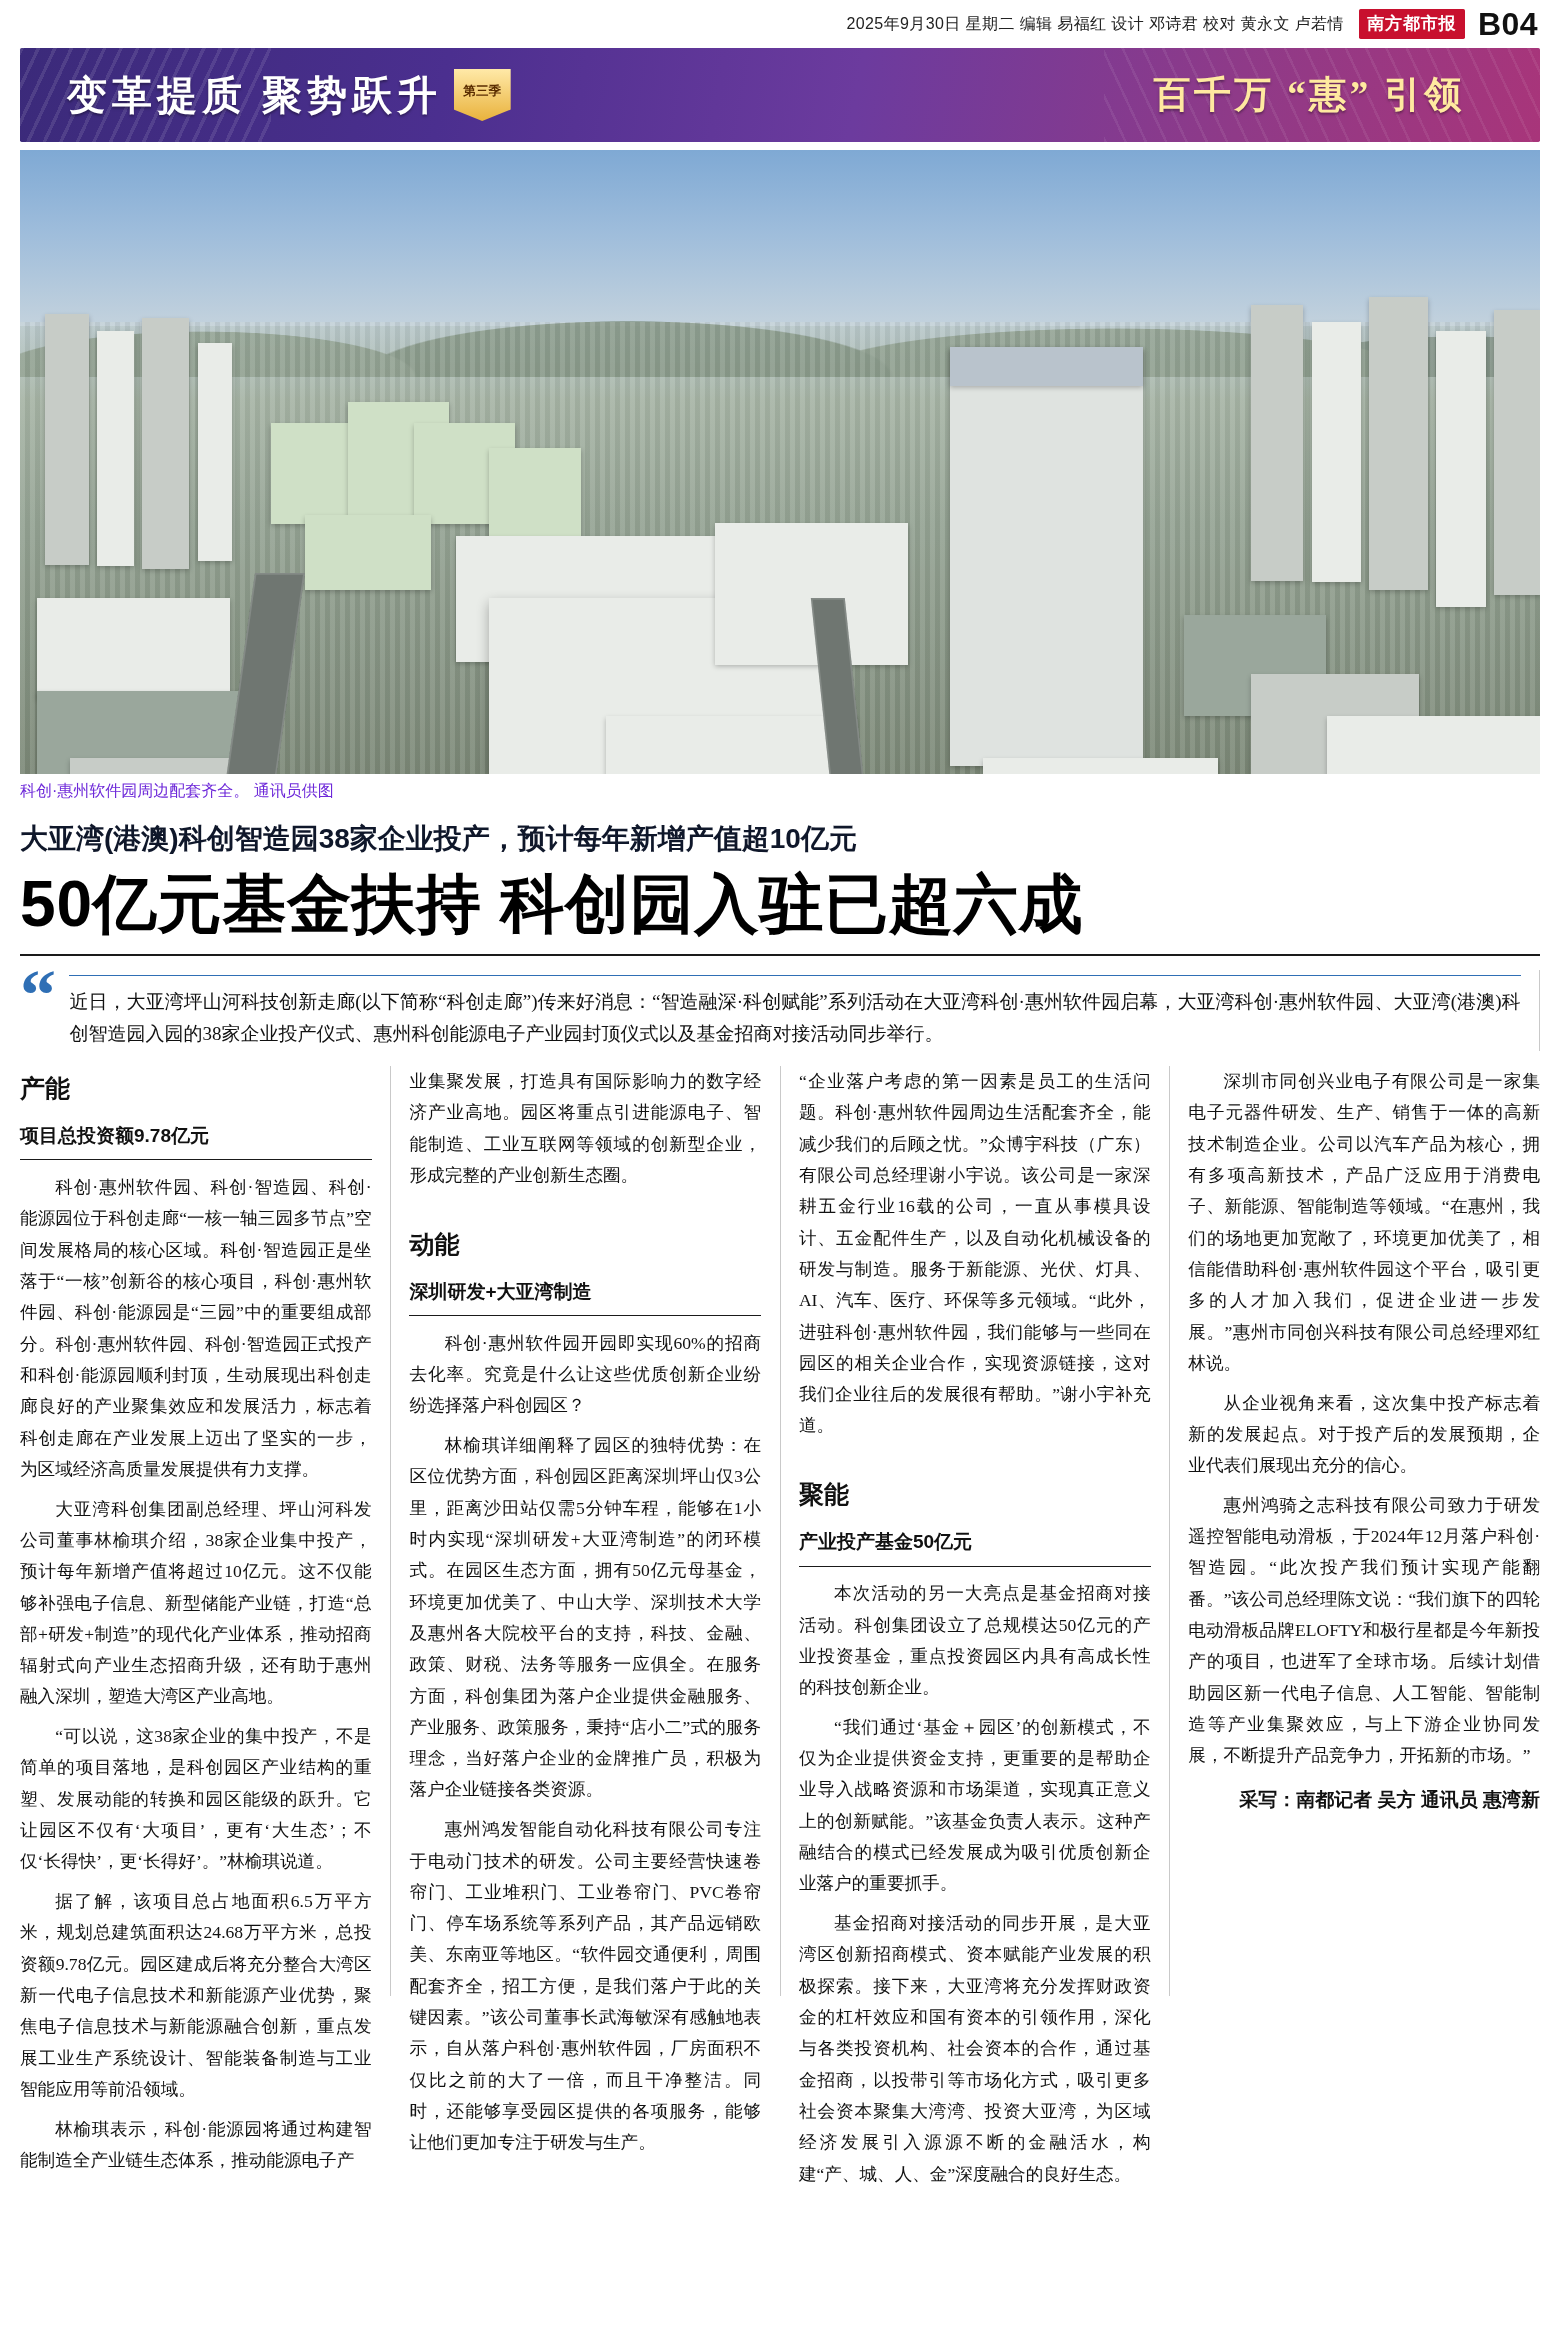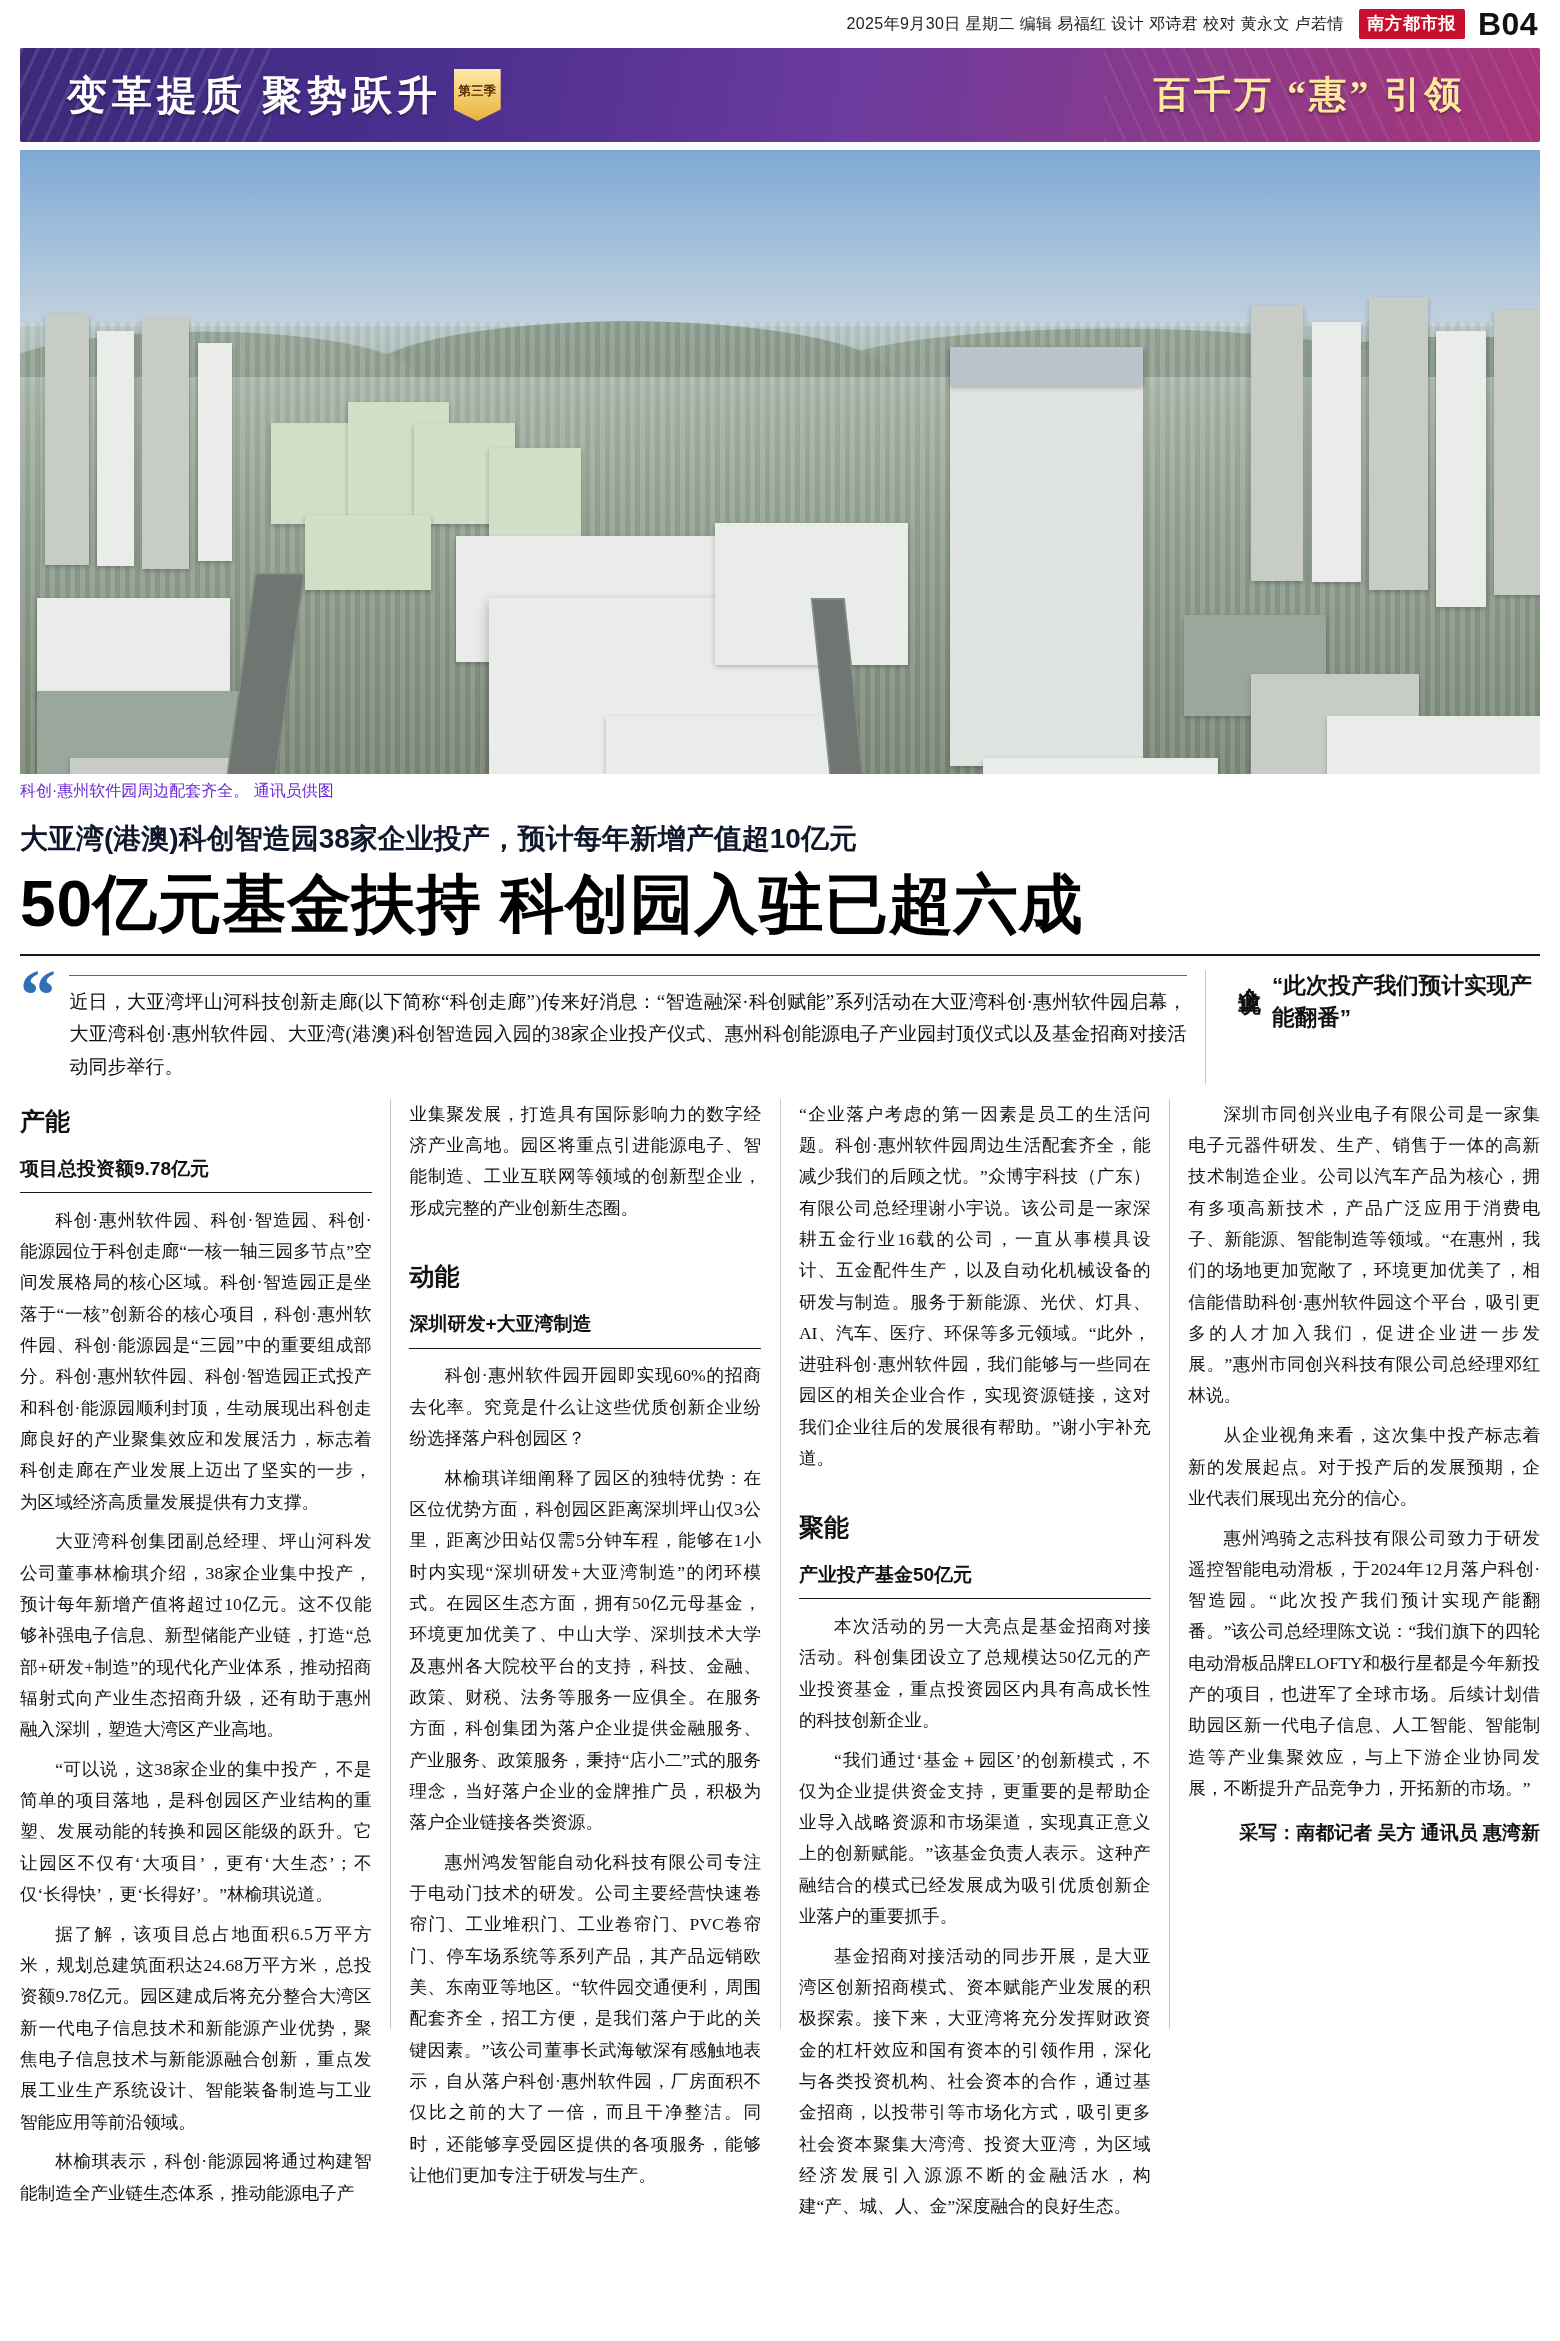--- a/index.html
+++ b/index.html
@@ -74,21 +74,21 @@
     font-size: 40px;
     letter-spacing: 5px;
     margin-left: 47px;
     text-shadow: 0 1.7px 2.5px rgba(0,0,0,.35);
     position: relative; z-index: 2;
     white-space: nowrap;
   }
   .banner .season {
     position: relative; z-index:2;
     margin-left: 11.7px;
-    width: 47px; height: 52px;
+    width: 57px; height: 52px;
     background: linear-gradient(180deg,#ffe9a8,#e9b23c);
     color: #5a2d00;
     font-family: "Liberation Sans", sans-serif;
     font-size: 12.6px;
     font-weight: bold;
     line-height: 1.05;
     display:flex; align-items:center; justify-content:center;
     text-align:center;
     clip-path: polygon(0 0, 100% 0, 100% 78%, 50% 100%, 0 78%);
     padding-bottom: 6.7px;
@@ -341,24 +341,20 @@
 <div class="headline">50亿元基金扶持  科创园入驻已超六成</div>
 <div class="rule"></div>
 
 <div class="lead-row">
   <div class="lead">
     <div class="quote-mark">“</div>
     <div style="flex:1 1 auto;">
       <div class="lead-sep"></div>
       <div class="lead-text">近日，大亚湾坪山河科技创新走廊(以下简称“科创走廊”)传来好消息：“智造融深·科创赋能”系列活动在大亚湾科创·惠州软件园启幕，大亚湾科创·惠州软件园、大亚湾(港澳)科创智造园入园的38家企业投产仪式、惠州科创能源电子产业园封顶仪式以及基金招商对接活动同步举行。</div>
     </div>
-  </div>
-  <div class="side-box">
-    <div class="side-label">企业说</div>
-    <div class="side-title">“此次投产我们预计实现产能翻番”</div>
   </div>
 </div>
 
 <div class="cols">
   <div class="col">
     <div class="sec-head">产能</div>
     <div class="sub-head">项目总投资额9.78亿元</div>
     <div class="sub-rule"></div>
     <p class="para">科创·惠州软件园、科创·智造园、科创·能源园位于科创走廊“一核一轴三园多节点”空间发展格局的核心区域。科创·智造园正是坐落于“一核”创新谷的核心项目，科创·惠州软件园、科创·能源园是“三园”中的重要组成部分。科创·惠州软件园、科创·智造园正式投产和科创·能源园顺利封顶，生动展现出科创走廊良好的产业聚集效应和发展活力，标志着科创走廊在产业发展上迈出了坚实的一步，为区域经济高质量发展提供有力支撑。</p>
     <p class="para">大亚湾科创集团副总经理、坪山河科发公司董事林榆琪介绍，38家企业集中投产，预计每年新增产值将超过10亿元。这不仅能够补强电子信息、新型储能产业链，打造“总部+研发+制造”的现代化产业体系，推动招商辐射式向产业生态招商升级，还有助于惠州融入深圳，塑造大湾区产业高地。</p>

